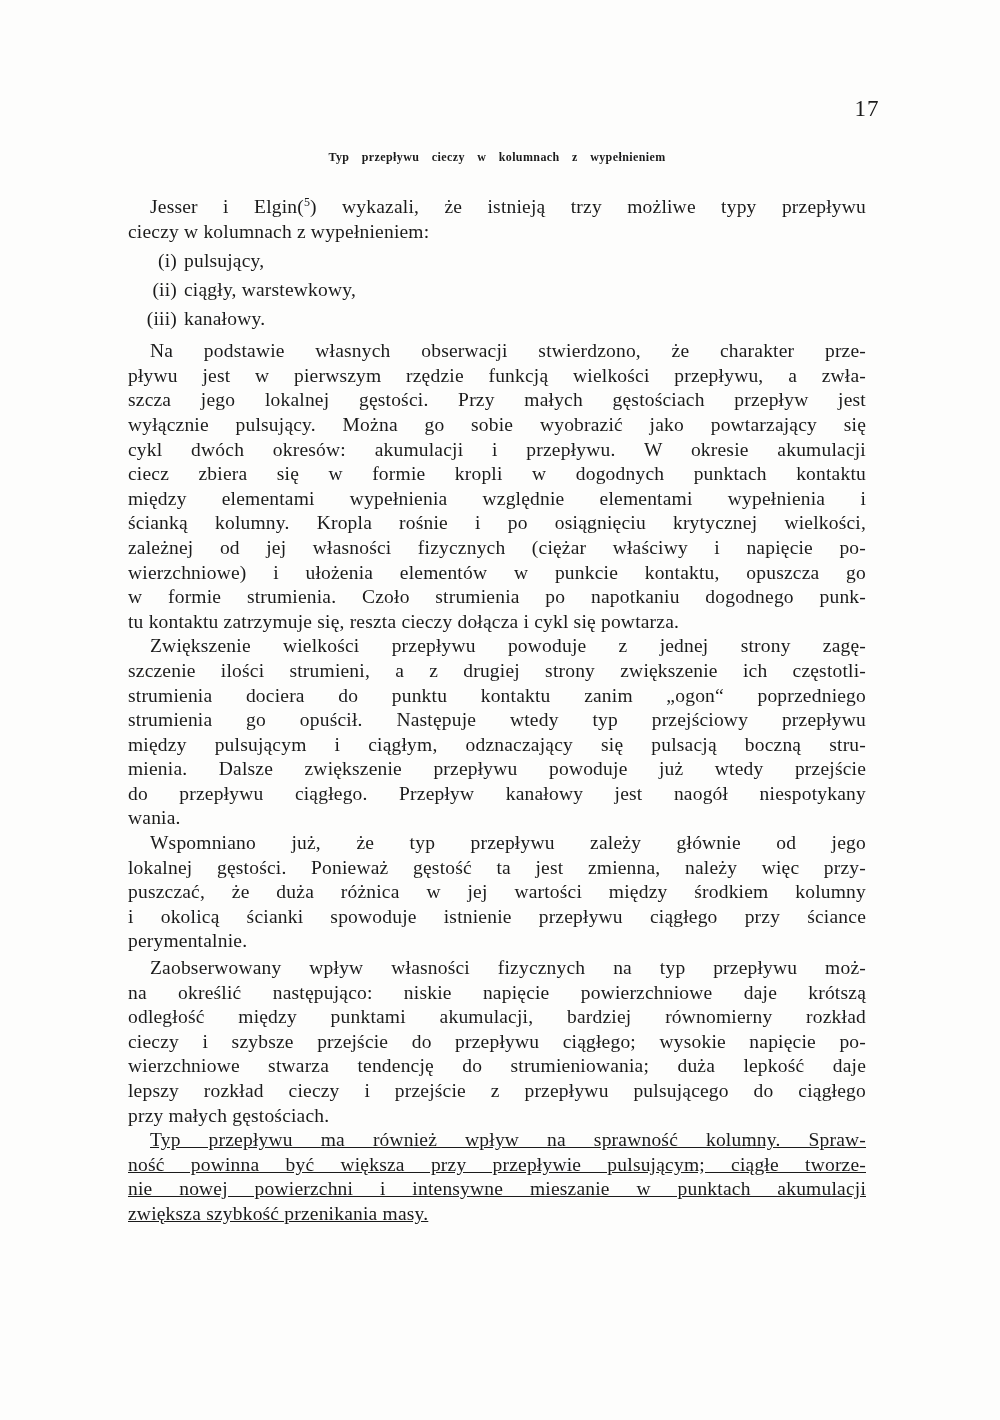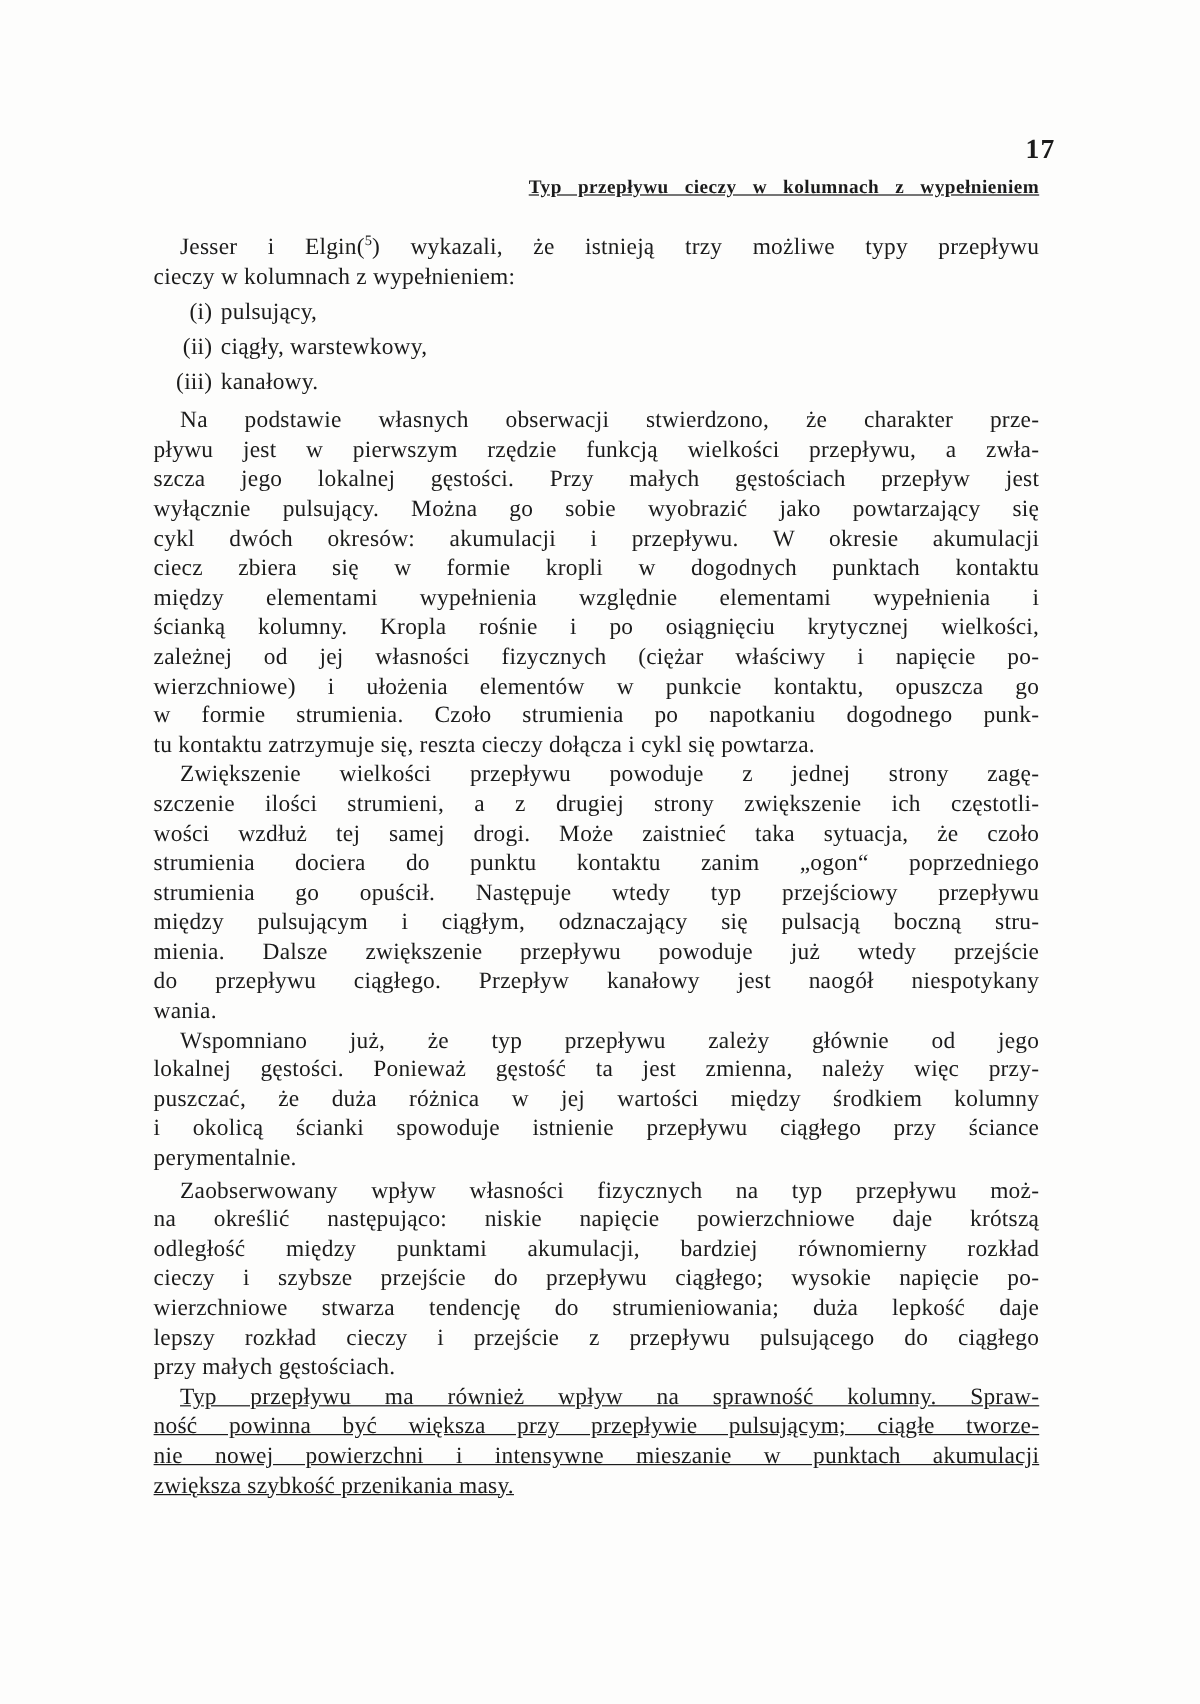--- a/index.html
+++ b/index.html
@@ -11,43 +11,42 @@
     position: relative;
     width: 1000px;
     height: 1420px;
     background: #fdfdfc;
     overflow: hidden;
     font-family: "Liberation Serif", "DejaVu Serif", serif;
     color: #1b1b1b;
   }
   .page-number {
     position: absolute;
-    top: 112px;
+    top: 96px;
     left: 847px;
     width: 40px;
     text-align: center;
     font-size: 23px;
-    font-weight: bold;
+    font-weight: normal;
     letter-spacing: 1px;
   }
   .text-col {
     position: absolute;
     left: 128px;
     top: 144px;
     width: 738px;
   }
   .doc-title {
-    text-align: right;
+    text-align: center;
     font-weight: bold;
-    font-size: 16px;
+    font-size: 12px;
     line-height: 26px;
     word-spacing: 9px;
     letter-spacing: 0.4px;
     white-space: nowrap;
-    text-decoration: underline;
   }
   .para {
     font-size: 19.5px;
     letter-spacing: 0.2px;
   }
   .para .line {
     line-height: 24.6px;
     text-align: justify;
     text-align-last: justify;
     white-space: normal;
@@ -127,21 +126,20 @@
           <div class="line">między elementami wypełnienia względnie elementami wypełnienia i</div>
           <div class="line">ścianką kolumny. Kropla rośnie i po osiągnięciu krytycznej wielkości,</div>
           <div class="line">zależnej od jej własności fizycznych (ciężar właściwy i napięcie po-</div>
           <div class="line">wierzchniowe) i ułożenia elementów w punkcie kontaktu, opuszcza go</div>
           <div class="line">w formie strumienia. Czoło strumienia po napotkaniu dogodnego punk-</div>
           <div class="line last">tu kontaktu zatrzymuje się, reszta cieczy dołącza i cykl się powtarza.</div>
         </div>
         <div class="para block-3">
           <div class="line first">Zwiększenie wielkości przepływu powoduje z jednej strony zagę-</div>
           <div class="line">szczenie ilości strumieni, a z drugiej strony zwiększenie ich częstotli-</div>
-          <div class="line">wości wzdłuż tej samej drogi. Może zaistnieć taka sytuacja, że czoło</div>
           <div class="line">strumienia dociera do punktu kontaktu zanim „ogon“ poprzedniego</div>
           <div class="line">strumienia go opuścił. Następuje wtedy typ przejściowy przepływu</div>
           <div class="line">między pulsującym i ciągłym, odznaczający się pulsacją boczną stru-</div>
           <div class="line">mienia. Dalsze zwiększenie przepływu powoduje już wtedy przejście</div>
           <div class="line">do przepływu ciągłego. Przepływ kanałowy jest naogół niespotykany</div>
           <div class="line last">wania.</div>
         </div>
         <div class="para block-4">
           <div class="line first">Wspomniano już, że typ przepływu zależy głównie od jego</div>
           <div class="line">lokalnej gęstości. Ponieważ gęstość ta jest zmienna, należy więc przy-</div>

